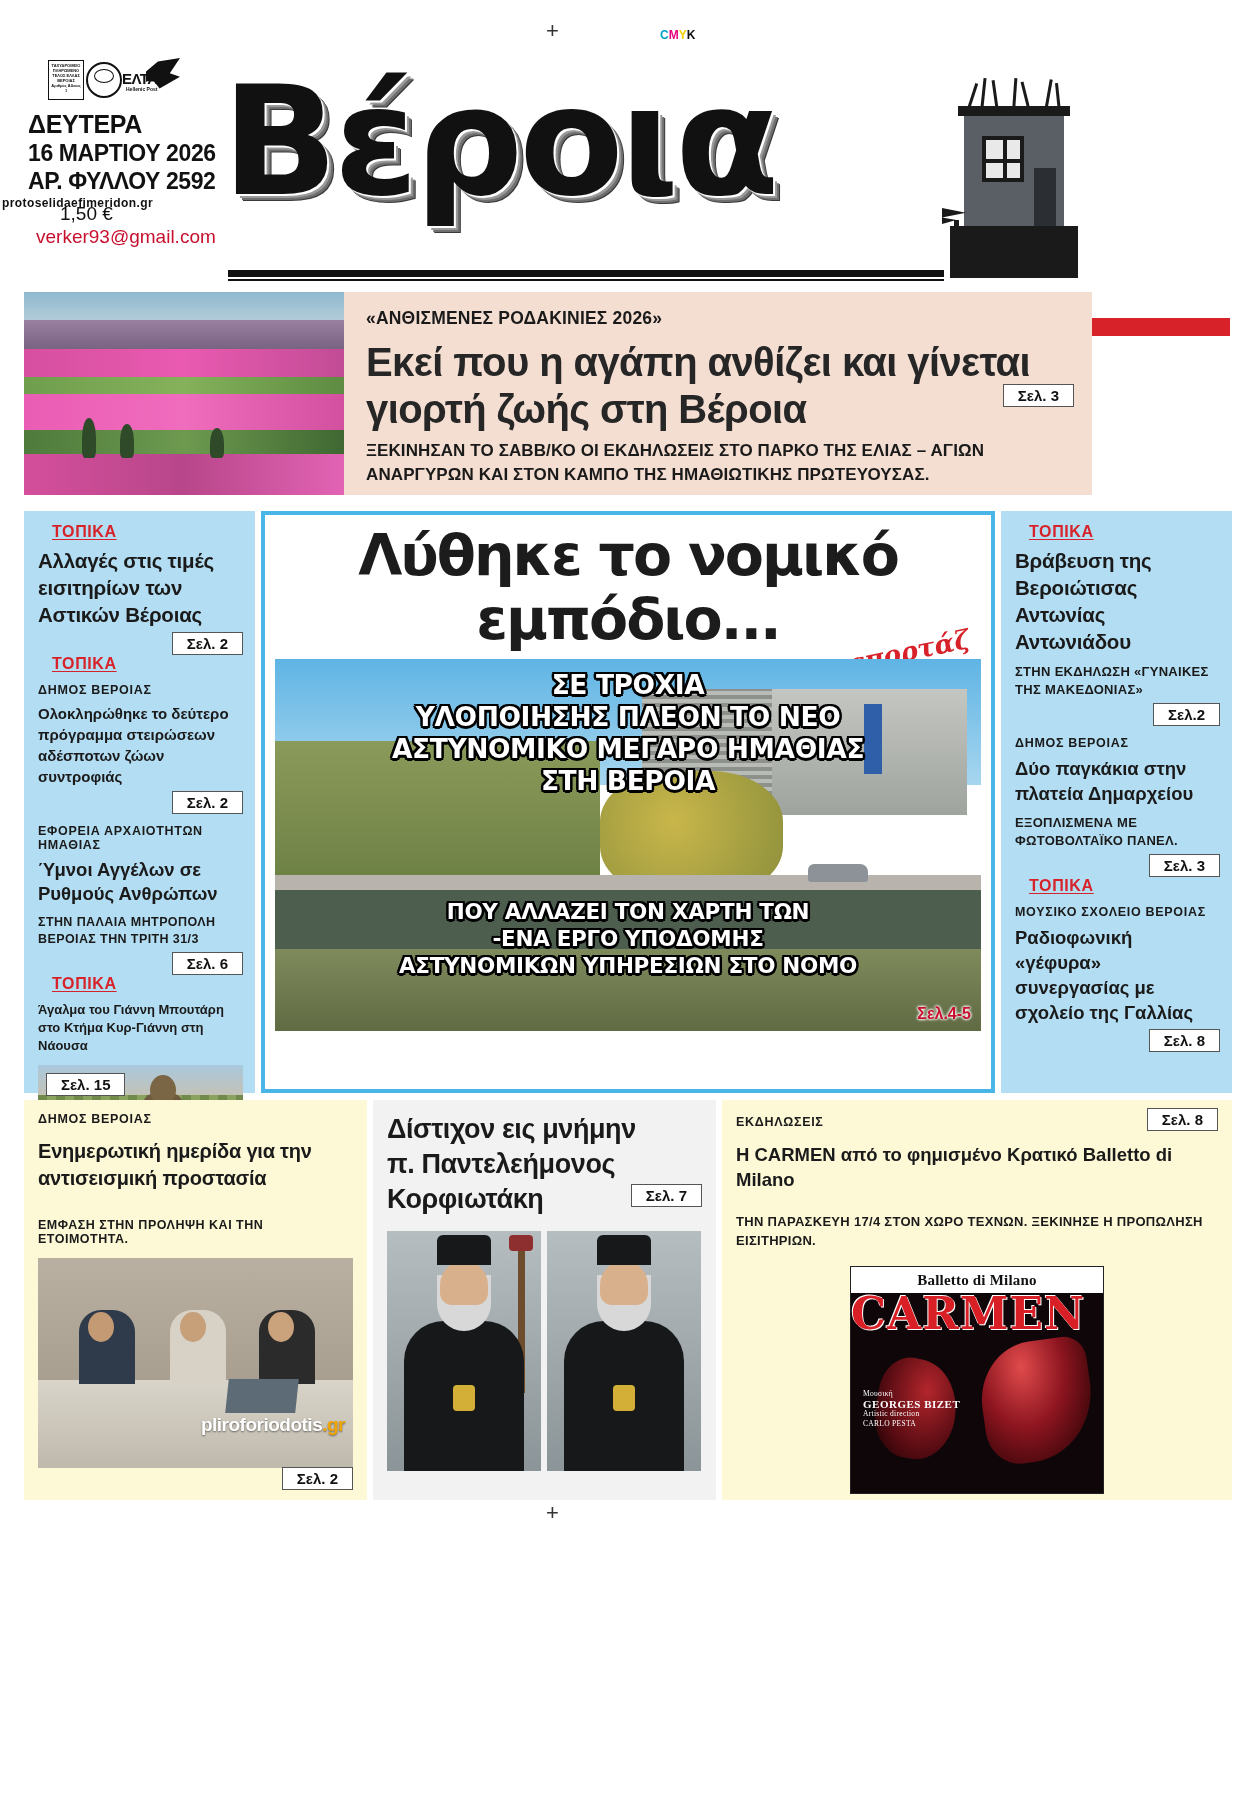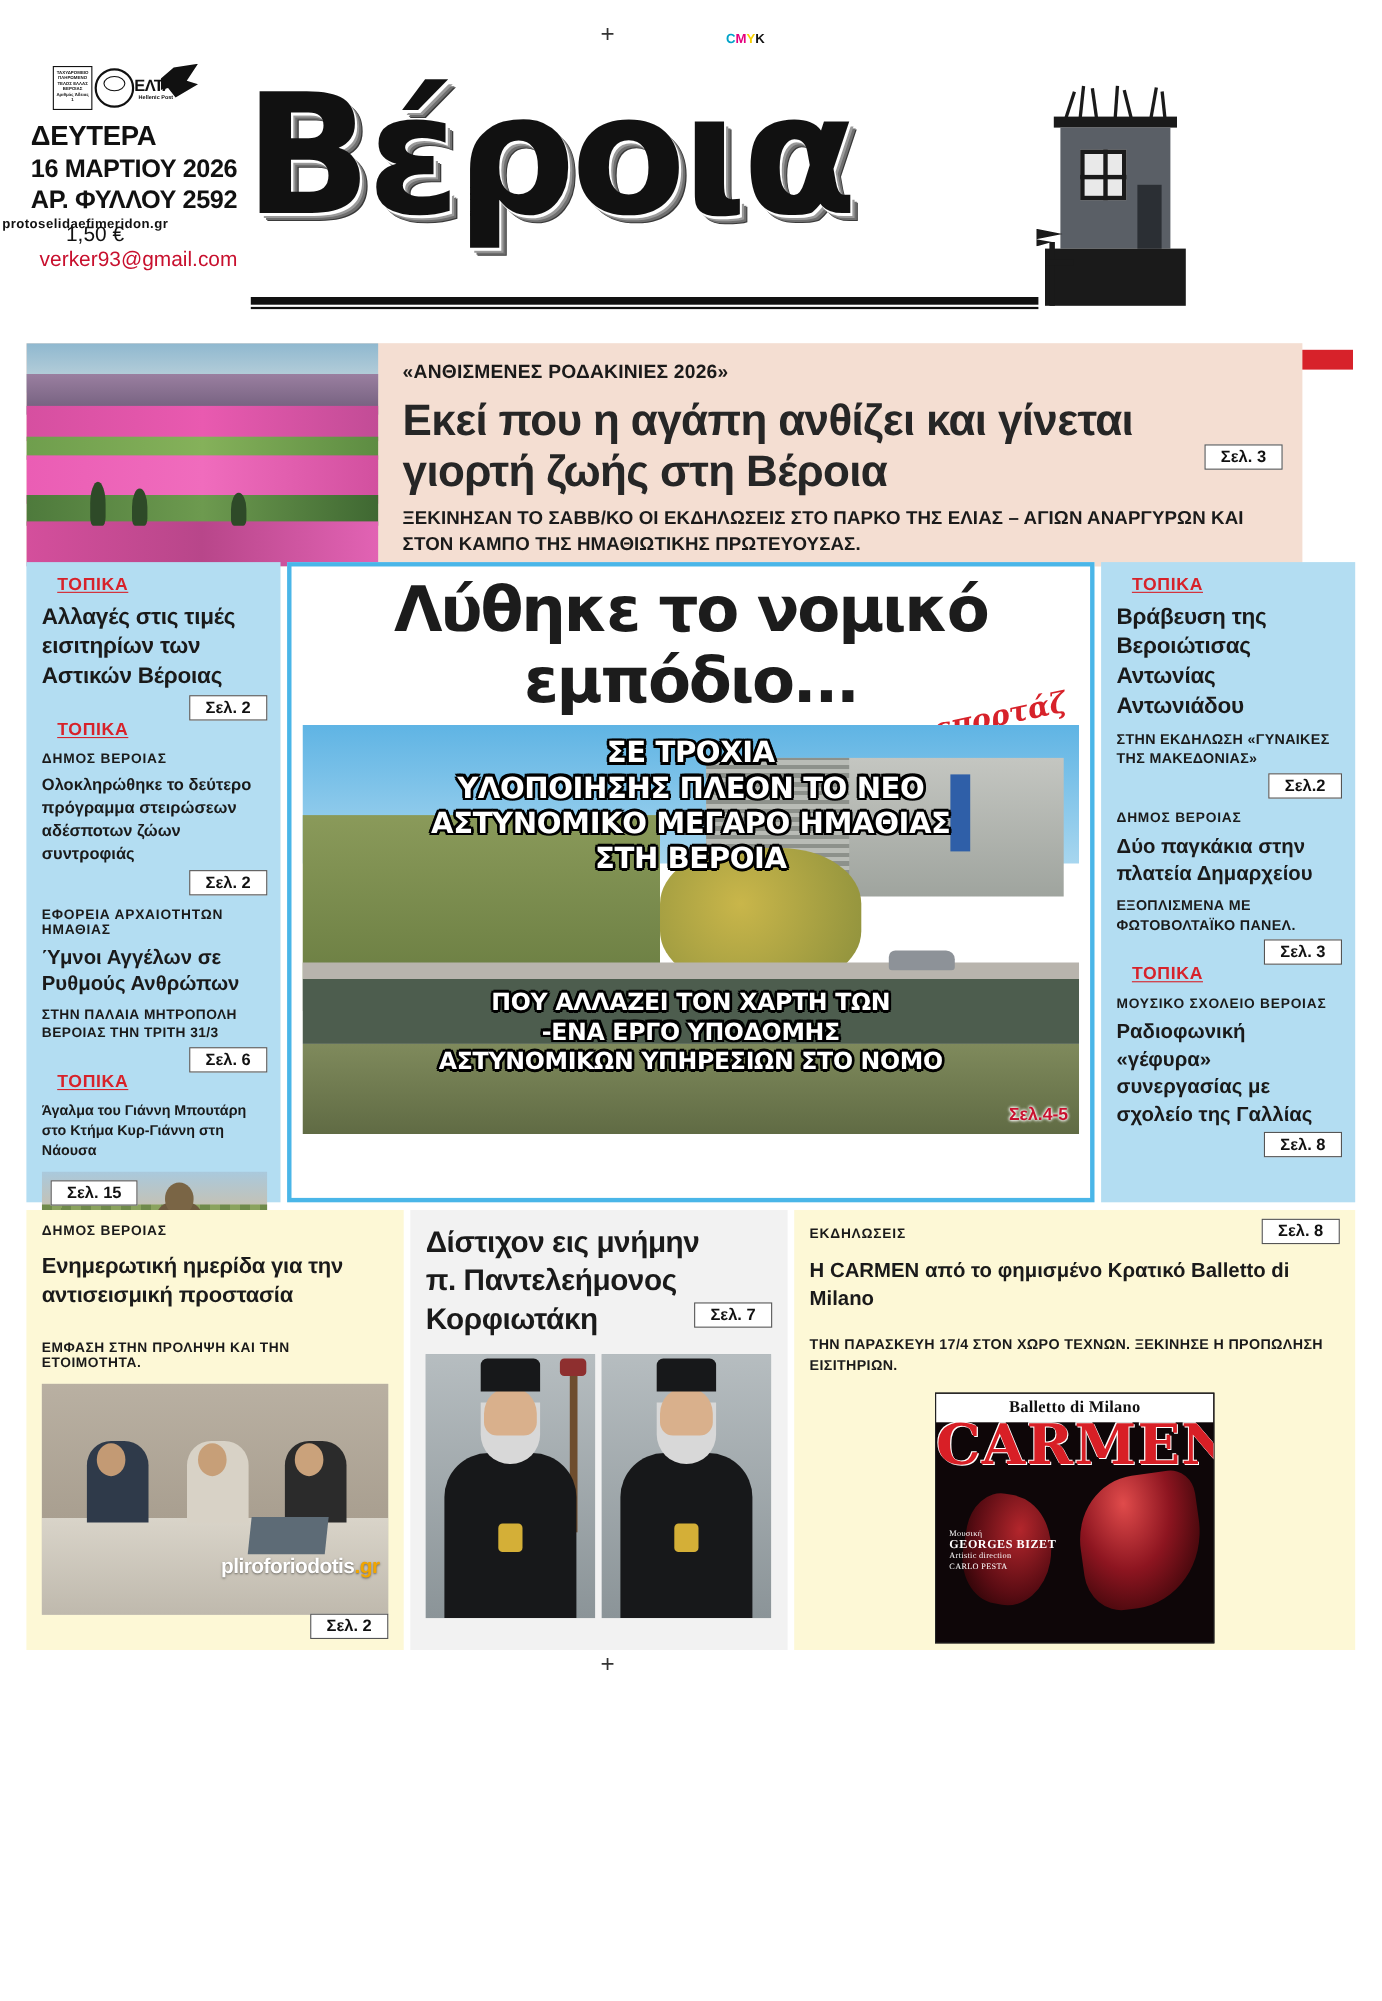--- a/index.html
+++ b/index.html
@@ -268,22 +268,22 @@
     font-size: 16.5px;
     font-weight: bold;
     letter-spacing: 1.6px;
     color: #d7222a;
     white-space: nowrap;
   }
 
   
   .top-feature {
     position: absolute;
-    left: 24px; top: 312px;
-    width: 1160px; height: 203px;
+    left: 24px; top: 292px;
+    width: 1068px; height: 203px;
     background: #f4ded2;
     display: flex;
   }
   .top-feature .tf-photo {
     width: 320px; height: 203px;
     position: relative;
     overflow: hidden;
     flex: none;
   }
   .tf-photo .sky {
@@ -808,24 +808,23 @@
     border: 1px solid #222;
   }
   .poster .topbar {
     position:absolute; left:0; top:0; width:100%; height: 26px;
     background:#ffffff; color:#111; font-size: 15px; font-weight: bold;
     text-align:center; line-height: 26px; letter-spacing: 0.2px;
     font-family: "Liberation Serif", serif;
   }
   .poster .carmen {
     position:absolute; left:0; top: 26px; width: 100%;
-    text-align:center;
     font-family: "DejaVu Serif", serif;
     font-weight: 900;
-    font-size: 51px;
+    font-size: 44px;
     letter-spacing: 1px;
     color: #d81f26;
     text-shadow: 1px 1px 0 #fff, -1px -1px 0 #fff;
     line-height: 42px;
   }
   .poster .dancer {
     position:absolute; left: 52%; top: 74px;
     width: 110px; height: 120px;
     background: radial-gradient(ellipse at 40% 20%, #e04b4b 0%, #8d1520 45%, #360508 85%);
     border-radius: 50% 20% 60% 30%;

